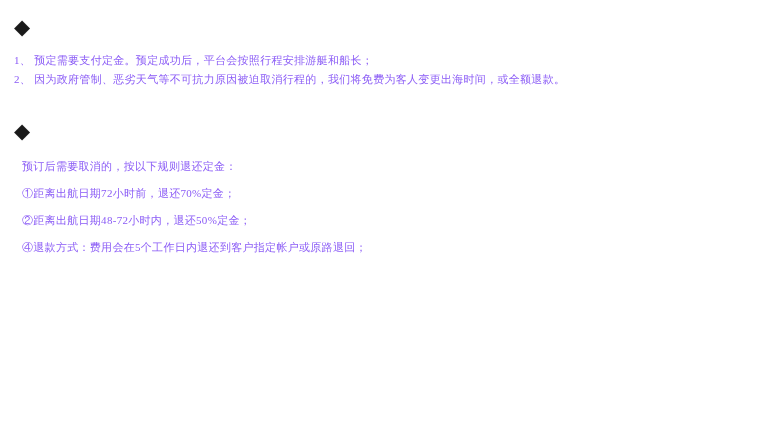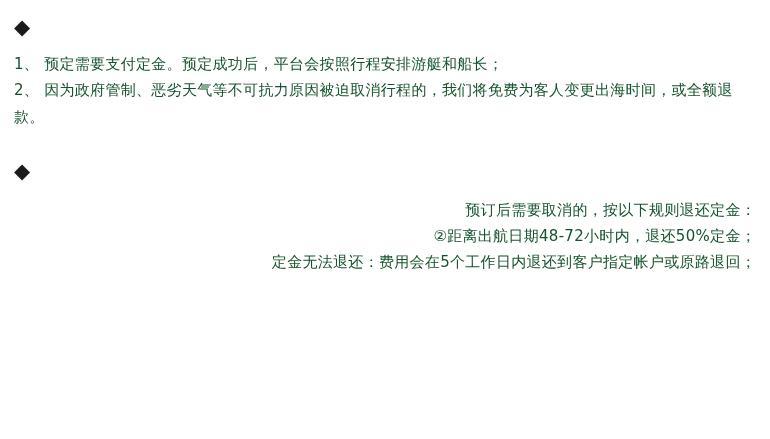--- a/index.html
+++ b/index.html
@@ -38,45 +38,45 @@
     display: inline-block;
     margin-right: 2px;
     font-size: 21px;
     line-height: 1;
     transform: translateY(1px);
   }
   .heading .htext {
     display: inline-block;
   }
   .body-block {
-    font-size: 15px;
+    font-size: 11px;
     line-height: 1.75;
-    color: #14532d;
+    color: #8b5cf6;
     letter-spacing: 0.3px;
+    font-family: Liberation Serif, serif;
   }
   .para {
     margin: 0;
     text-indent: 0;
   }
   .section-1 {
     margin-top: 2px;
   }
   .section-1 .body-block {
     margin-top: 14px;
   }
   .section-2 {
     margin-top: 30px;
   }
   .section-2 .body-block {
     margin-top: 16px;
   }
   .list-line {
-    margin: 0;
+    margin: 8px;
     white-space: nowrap;
-    text-align: right;
   }
 </style>
 </head>
 <body>
 
 <div class="page">
 
   <div class="section section-1">
     <div class="heading">
       <span class="diamond">◆</span>
@@ -86,18 +86,19 @@
       <p class="para">2、 因为政府管制、恶劣天气等不可抗力原因被迫取消行程的，我们将免费为客人变更出海时间，或全额退款。</p>
     </div>
   </div>
 
   <div class="section section-2">
     <div class="heading">
       <span class="diamond">◆</span>
     </div>
     <div class="body-block">
       <p class="para list-line">预订后需要取消的，按以下规则退还定金：</p>
+      <p class="para list-line">①距离出航日期72小时前，退还70%定金；</p>
       <p class="para list-line">②距离出航日期48-72小时内，退还50%定金；</p>
-      <p class="para list-line">定金无法退还：费用会在5个工作日内退还到客户指定帐户或原路退回；</p>
+      <p class="para list-line">④退款方式：费用会在5个工作日内退还到客户指定帐户或原路退回；</p>
     </div>
   </div>
 
 </div>
 
 </body></html>

